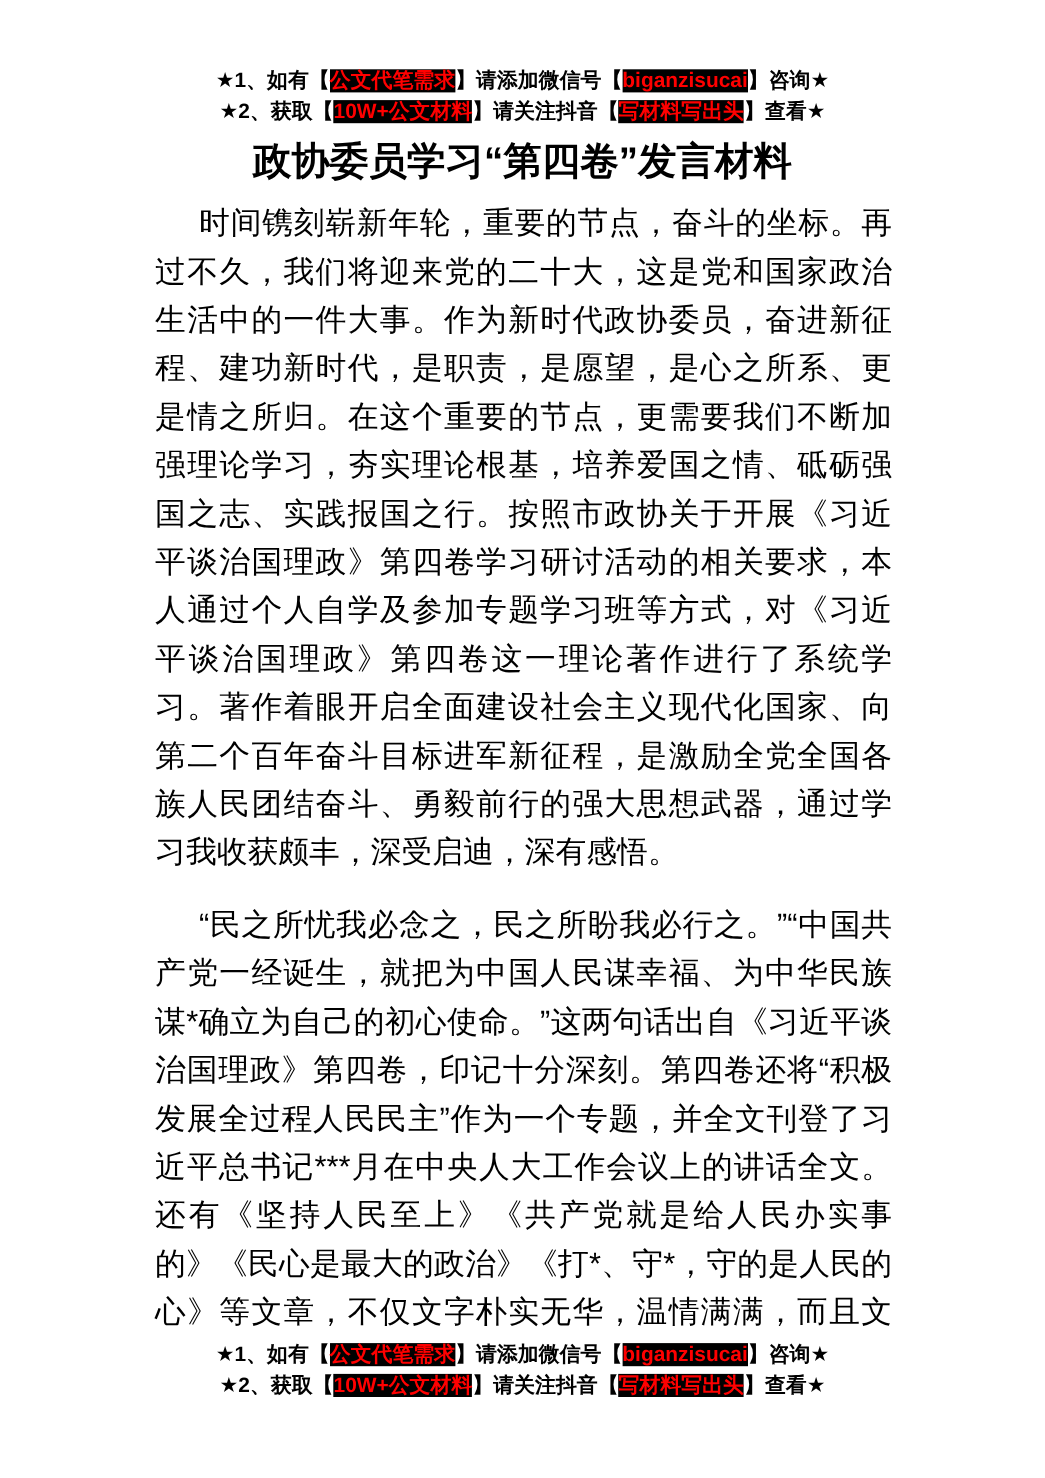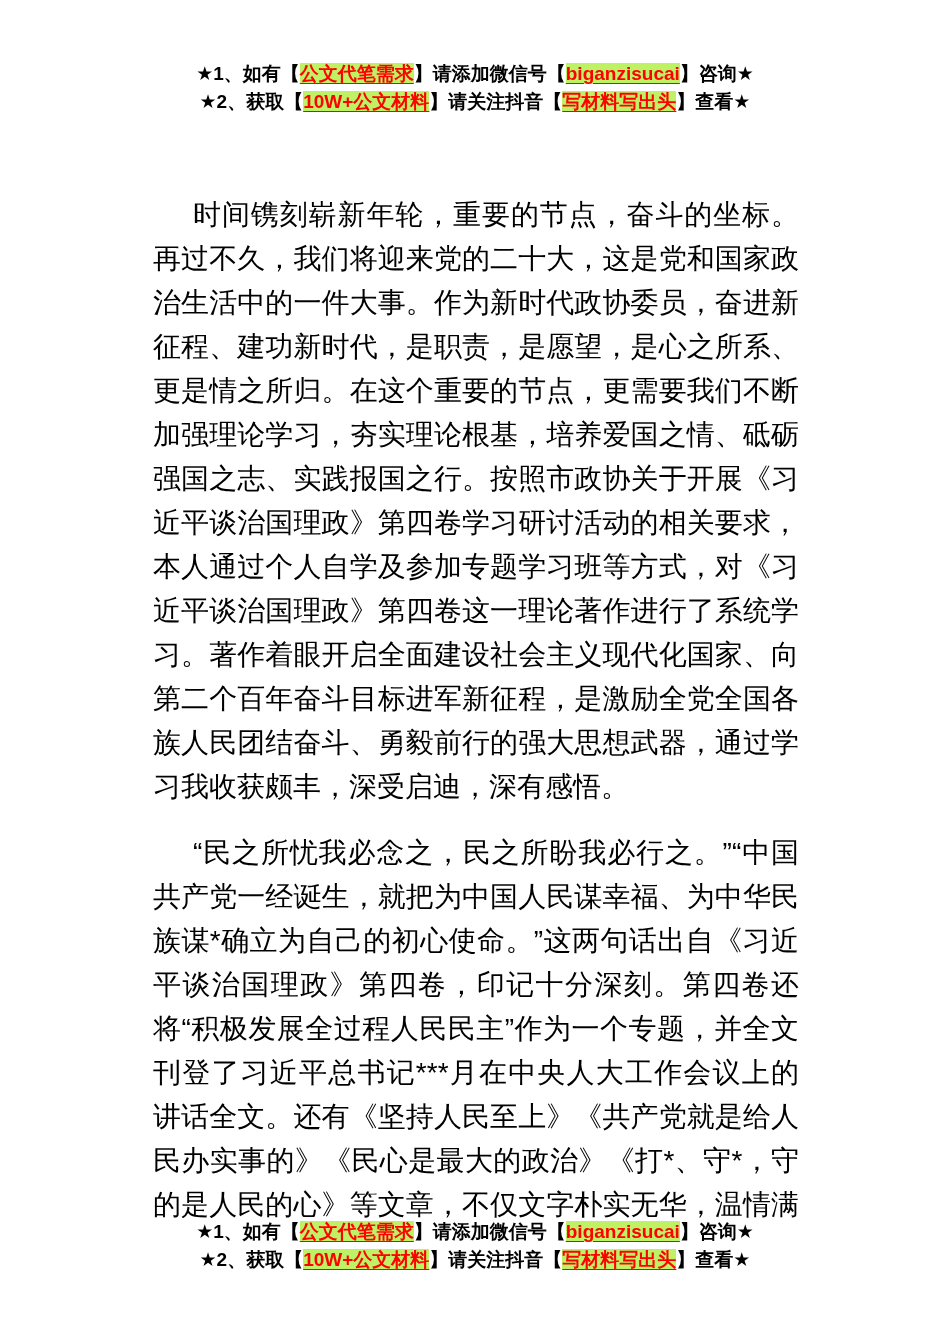--- a/index.html
+++ b/index.html
@@ -12,58 +12,59 @@
   
   .banner { position:absolute; left:0; right:0; }
   .banner-top { top:60px; }
   .banner-bottom { top:1218px; }
   .banner-line {
     text-align:center; font-size:19px; font-weight:700;
     line-height:28px; color:#000000; white-space:nowrap;
   }
   .seg { display:inline; }
   .seg-hl {
-    color:#ff0000; background:#bef264;
-    text-decoration:underline; text-decoration-color:#ff0000;
+    color:#ff0000; background:#000000;
+    text-decoration-color:#ff0000;
     text-underline-offset:3px;
   }
   .seg-u {
     text-decoration-color:#000000;
     text-underline-offset:3px;
   }
   
   .doc-title {
     position:absolute; top:122px; left:0; right:0; margin:0;
     text-align:center; font-size:35px; font-weight:700; line-height:50px;
   }
   
   .content {
     position:absolute; top:180px; left:140px; width:672px; height:1038px;
     overflow:hidden;
     font-size:28px; line-height:44px; font-weight:400;
     text-align:justify; text-justify:inter-ideograph;
     word-break:break-all;
   }
-  .content p { margin:13px; text-indent:40px; }
+  .content p { margin:1px; text-indent:40px; }
   .content p + p { margin-top:22px; }
 </style>
 </head>
 <body>
 
 <div class="page">
 
   <div class="banner banner-top">
     <div class="banner-line">
       <span class="seg">★1、如有【</span><span class="seg seg-hl">公文代笔需求</span><span class="seg">】请</span><span class="seg seg-u">添加</span><span class="seg">微信号【</span><span class="seg seg-hl">biganzisucai</span><span class="seg">】咨询★</span>
     </div>
     <div class="banner-line">
       <span class="seg">★2、获取【</span><span class="seg seg-hl">10W+公文材料</span><span class="seg">】请</span><span class="seg seg-u">关注</span><span class="seg">抖音【</span><span class="seg seg-hl">写材料写出头</span><span class="seg">】查看★</span>
     </div>
   </div>
 
+  <h1 class="doc-title">政协委员学习“第四卷”发言材料</h1>
 
   <div class="content">
     <p>时间镌刻崭新年轮，重要的节点，奋斗的坐标。再过不久，我们将迎来党的二十大，这是党和国家政治生活中的一件大事。作为新时代政协委员，奋进新征程、建功新时代，是职责，是愿望，是心之所系、更是情之所归。在这个重要的节点，更需要我们不断加强理论学习，夯实理论根基，培养爱国之情、砥砺强国之志、实践报国之行。按照市政协关于开展《习近平谈治国理政》第四卷学习研讨活动的相关要求，本人通过个人自学及参加专题学习班等方式，对《习近平谈治国理政》第四卷这一理论著作进行了系统学习。著作着眼开启全面建设社会主义现代化国家、向第二个百年奋斗目标进军新征程，是激励全党全国各族人民团结奋斗、勇毅前行的强大思想武器，通过学习我收获颇丰，深受启迪，深有感悟。</p>
     <p>“民之所忧我必念之，民之所盼我必行之。”“中国共产党一经诞生，就把为中国人民谋幸福、为中华民族谋*确立为自己的初心使命。”这两句话出自《习近平谈治国理政》第四卷，印记十分深刻。第四卷还将“积极发展全过程人民民主”作为一个专题，并全文刊登了习近平总书记***月在中央人大工作会议上的讲话全文。还有《坚持人民至上》《共产党就是给人民办实事的》《民心是最大的政治》《打*、守*，守的是人民的心》等文章，不仅文字朴实无华，温情满满，而且文采斐然，金句频现，既聚焦实践，立意高远，又主题深刻，感情真挚。通过认真学习研</p>
   </div>
 
   <div class="banner banner-bottom">
     <div class="banner-line">
       <span class="seg">★1、如有【</span><span class="seg seg-hl">公文代笔需求</span><span class="seg">】请</span><span class="seg seg-u">添加</span><span class="seg">微信号【</span><span class="seg seg-hl">biganzisucai</span><span class="seg">】咨询★</span>
     </div>

